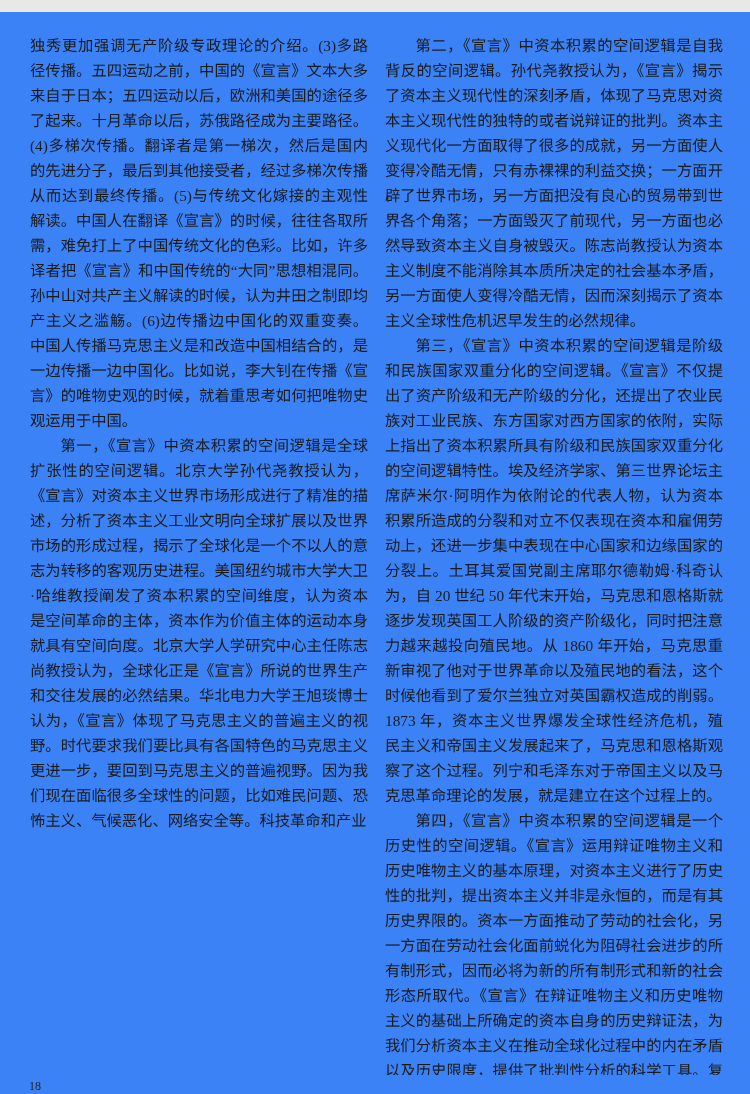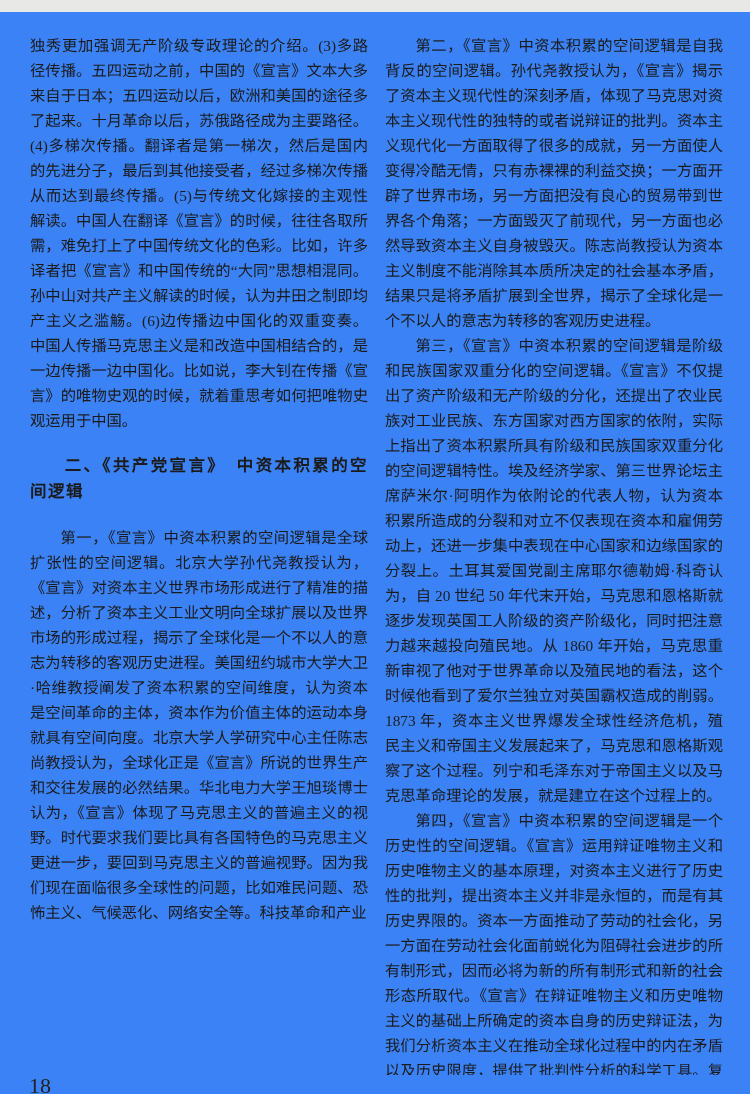--- a/index.html
+++ b/index.html
@@ -49,40 +49,39 @@
     letter-spacing: 1.5px;
     text-indent: 2.1em;
     text-align: justify;
     text-justify: inter-ideograph;
     word-break: break-all;
   }
   .page-number {
     position: absolute;
     left: 29px;
     bottom: 11px;
-    font-size: 22px;
+    font-size: 12px;
     line-height: 18px;
     color: #222;
   }
 </style>
 </head>
 <body>
 
 <div class="page">
 
   <div class="columns">
 
     <div class="col">
       <p class="body-par no-indent">独秀更加强调无产阶级专政理论的介绍。(3)多路径传播。五四运动之前，中国的《宣言》文本大多来自于日本；五四运动以后，欧洲和美国的途径多了起来。十月革命以后，苏俄路径成为主要路径。(4)多梯次传播。翻译者是第一梯次，然后是国内的先进分子，最后到其他接受者，经过多梯次传播从而达到最终传播。(5)与传统文化嫁接的主观性解读。中国人在翻译《宣言》的时候，往往各取所需，难免打上了中国传统文化的色彩。比如，许多译者把《宣言》和中国传统的“大同”思想相混同。孙中山对共产主义解读的时候，认为井田之制即均产主义之滥觞。(6)边传播边中国化的双重变奏。中国人传播马克思主义是和改造中国相结合的，是一边传播一边中国化。比如说，李大钊在传播《宣言》的唯物史观的时候，就着重思考如何把唯物史观运用于中国。</p>
-      <h2 class="section-heading">二、《共产党宣言》　中资本积累的空间逻辑</h2>
       <p class="body-par indent">第一，《宣言》中资本积累的空间逻辑是全球扩张性的空间逻辑。北京大学孙代尧教授认为，《宣言》对资本主义世界市场形成进行了精准的描述，分析了资本主义工业文明向全球扩展以及世界市场的形成过程，揭示了全球化是一个不以人的意志为转移的客观历史进程。美国纽约城市大学大卫·哈维教授阐发了资本积累的空间维度，认为资本是空间革命的主体，资本作为价值主体的运动本身就具有空间向度。北京大学人学研究中心主任陈志尚教授认为，全球化正是《宣言》所说的世界生产和交往发展的必然结果。华北电力大学王旭琰博士认为，《宣言》体现了马克思主义的普遍主义的视野。时代要求我们要比具有各国特色的马克思主义更进一步，要回到马克思主义的普遍视野。因为我们现在面临很多全球性的问题，比如难民问题、恐怖主义、气候恶化、网络安全等。科技革命和产业</p>
     </div>
 
     <div class="col">
-      <p class="body-par indent">第二，《宣言》中资本积累的空间逻辑是自我背反的空间逻辑。孙代尧教授认为，《宣言》揭示了资本主义现代性的深刻矛盾，体现了马克思对资本主义现代性的独特的或者说辩证的批判。资本主义现代化一方面取得了很多的成就，另一方面使人变得冷酷无情，只有赤裸裸的利益交换；一方面开辟了世界市场，另一方面把没有良心的贸易带到世界各个角落；一方面毁灭了前现代，另一方面也必然导致资本主义自身被毁灭。陈志尚教授认为资本主义制度不能消除其本质所决定的社会基本矛盾，结果只是将矛盾扩展到全世界，揭示了全球化是一个不以人的意志为转移的客观历史进程。</p>
+      <p class="body-par indent">第二，《宣言》中资本积累的空间逻辑是自我背反的空间逻辑。孙代尧教授认为，《宣言》揭示了资本主义现代性的深刻矛盾，体现了马克思对资本主义现代性的独特的或者说辩证的批判。资本主义现代化一方面取得了很多的成就，另一方面使人变得冷酷无情，只有赤裸裸的利益交换；一方面开辟了世界市场，另一方面把没有良心的贸易带到世界各个角落；一方面毁灭了前现代，另一方面也必然导致资本主义自身被毁灭。陈志尚教授认为资本主义制度不能消除其本质所决定的社会基本矛盾，另一方面使人变得冷酷无情，因而深刻揭示了资本主义全球性危机迟早发生的必然规律。</p>
       <p class="body-par indent">第三，《宣言》中资本积累的空间逻辑是阶级和民族国家双重分化的空间逻辑。《宣言》不仅提出了资产阶级和无产阶级的分化，还提出了农业民族对工业民族、东方国家对西方国家的依附，实际上指出了资本积累所具有阶级和民族国家双重分化的空间逻辑特性。埃及经济学家、第三世界论坛主席萨米尔·阿明作为依附论的代表人物，认为资本积累所造成的分裂和对立不仅表现在资本和雇佣劳动上，还进一步集中表现在中心国家和边缘国家的分裂上。土耳其爱国党副主席耶尔德勒姆·科奇认为，自 20 世纪 50 年代末开始，马克思和恩格斯就逐步发现英国工人阶级的资产阶级化，同时把注意力越来越投向殖民地。从 1860 年开始，马克思重新审视了他对于世界革命以及殖民地的看法，这个时候他看到了爱尔兰独立对英国霸权造成的削弱。1873 年，资本主义世界爆发全球性经济危机，殖民主义和帝国主义发展起来了，马克思和恩格斯观察了这个过程。列宁和毛泽东对于帝国主义以及马克思革命理论的发展，就是建立在这个过程上的。</p>
       <p class="body-par indent">第四，《宣言》中资本积累的空间逻辑是一个历史性的空间逻辑。《宣言》运用辩证唯物主义和历史唯物主义的基本原理，对资本主义进行了历史性的批判，提出资本主义并非是永恒的，而是有其历史界限的。资本一方面推动了劳动的社会化，另一方面在劳动社会化面前蜕化为阻碍社会进步的所有制形式，因而必将为新的所有制形式和新的社会形态所取代。《宣言》在辩证唯物主义和历史唯物主义的基础上所确定的资本自身的历史辩证法，为我们分析资本主义在推动全球化过程中的内在矛盾以及历史限度，提供了批判性分析的科学工具。复旦大学陈学明教授认为《宣言》宣判了资本主义的历</p>
     </div>
 
   </div>
 
   <div class="page-number">18</div>
 
 </div>
 

